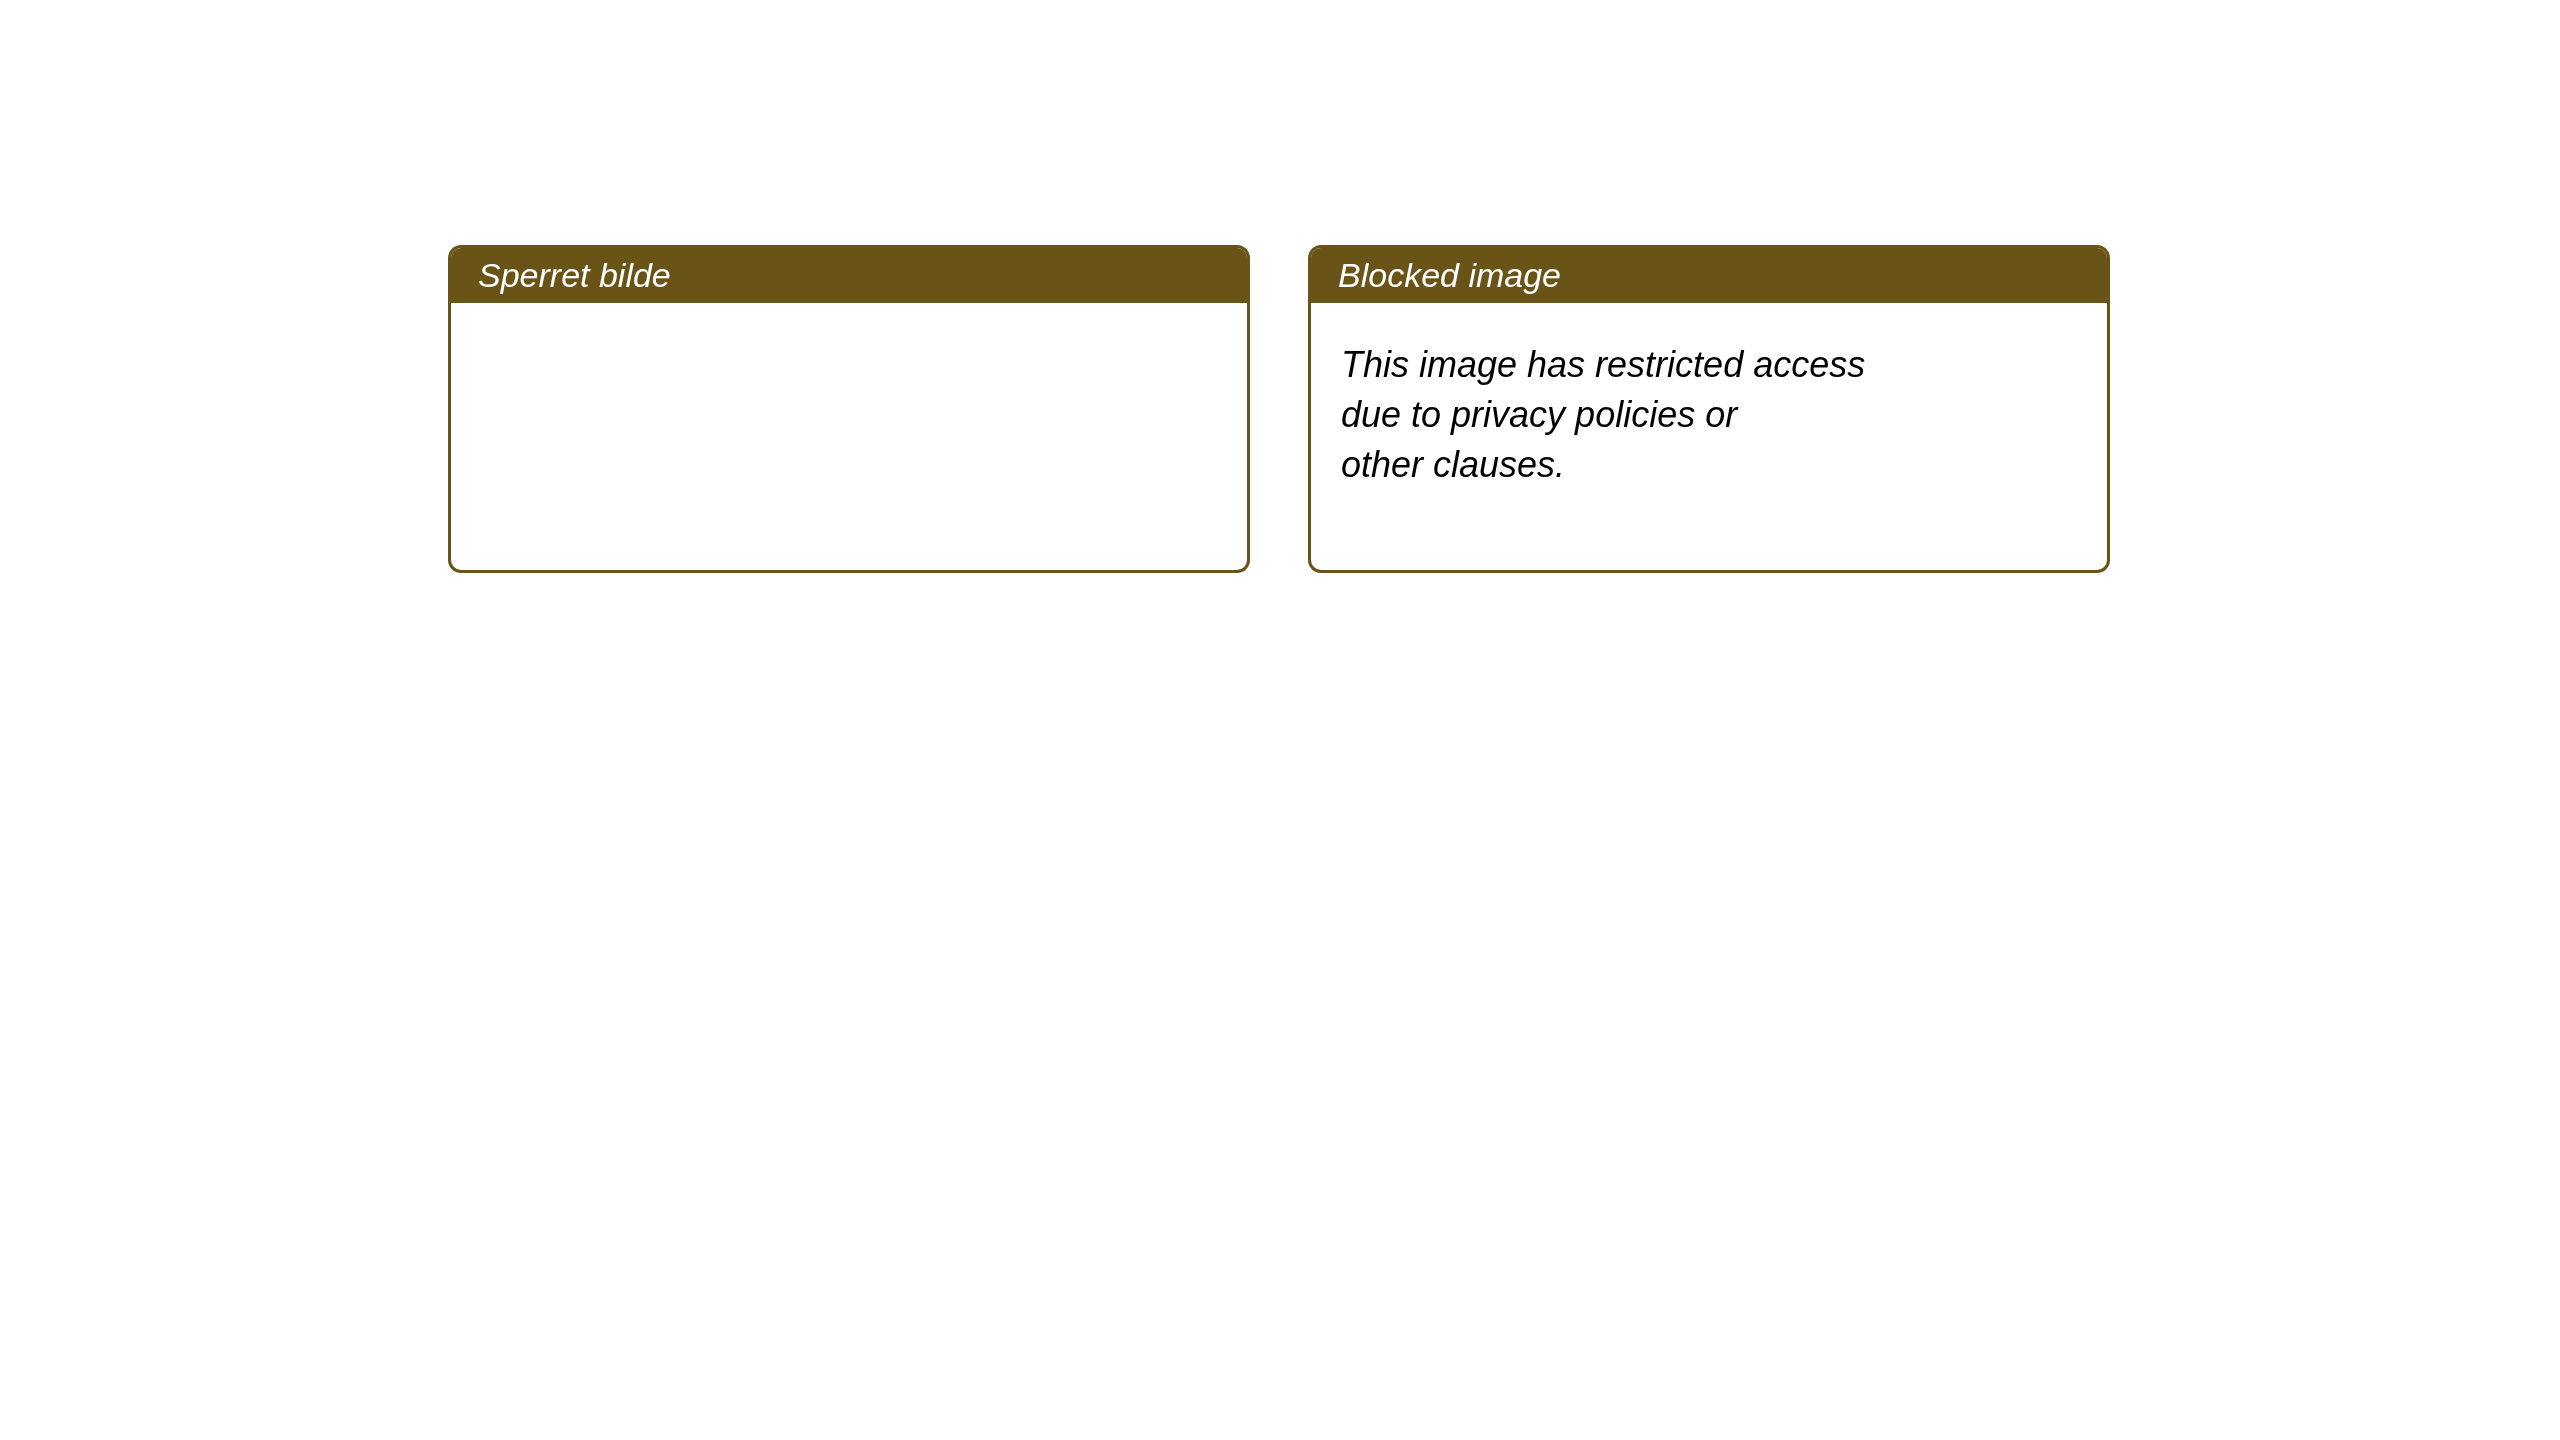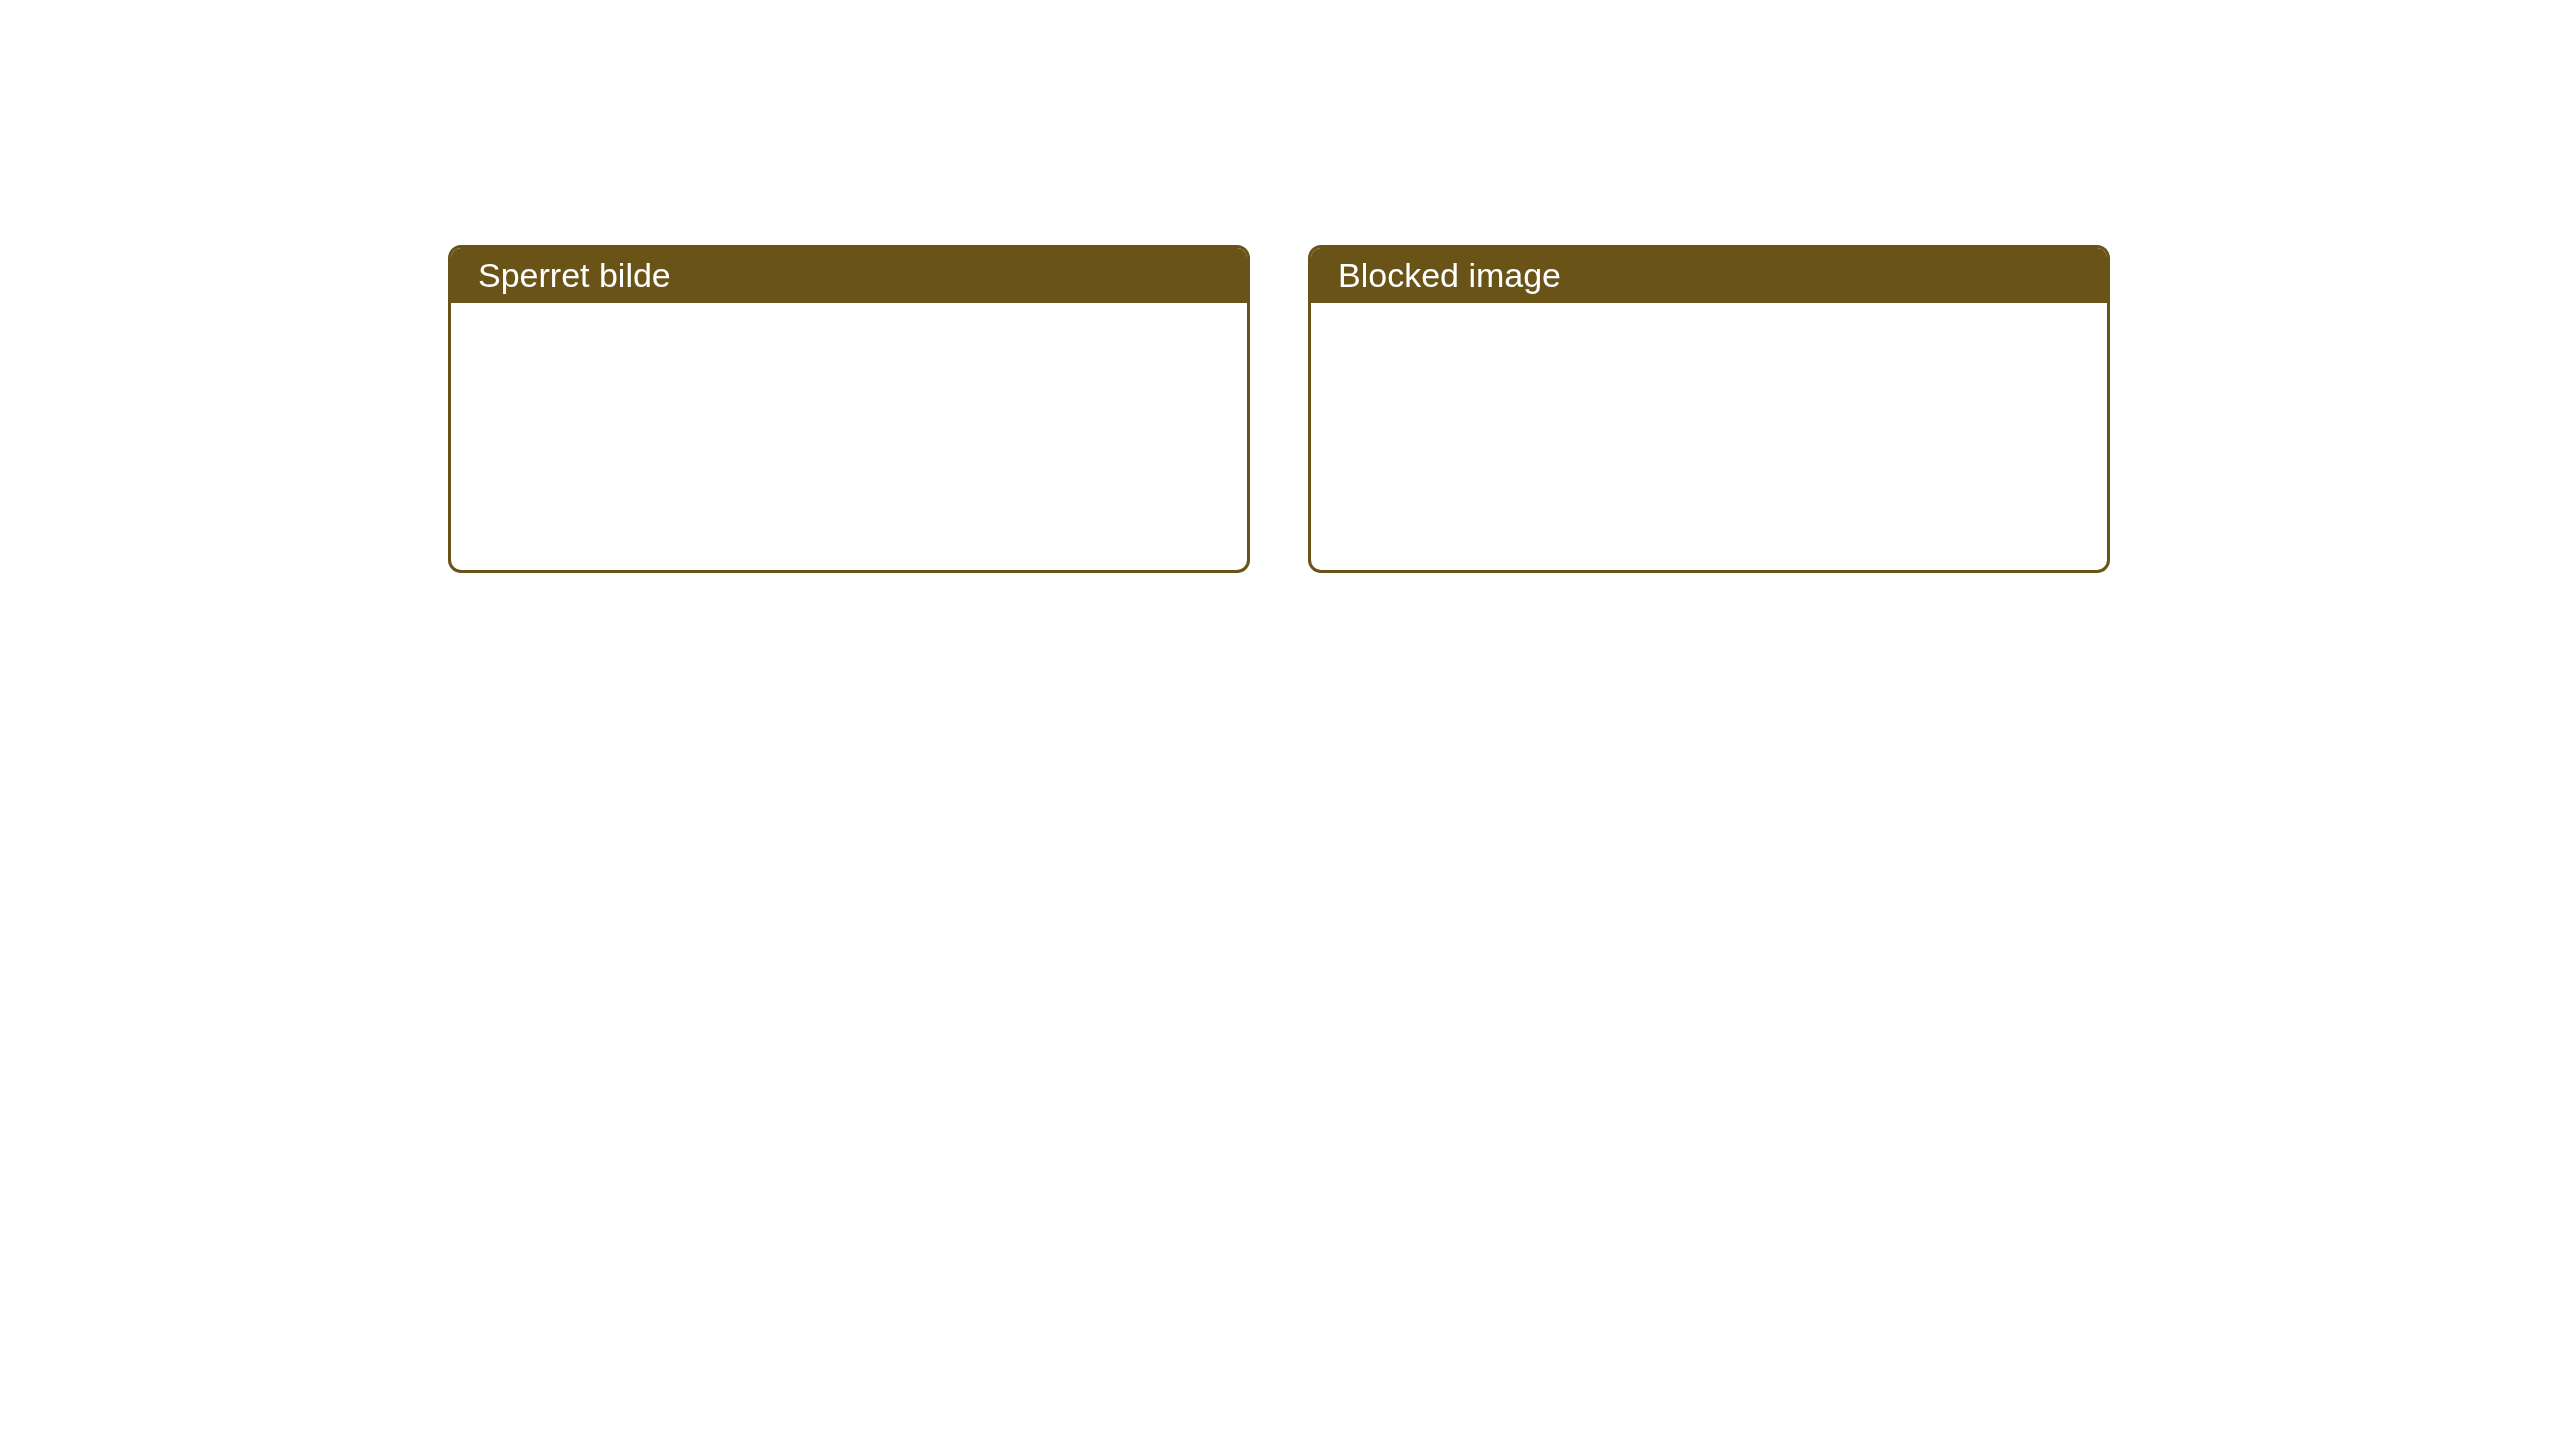--- a/index.html
+++ b/index.html
@@ -15,20 +15,21 @@
   .card {
     position: absolute;
     top: 245px;
     width: 802px;
     height: 328px;
     box-sizing: border-box;
     border: 3px solid #6a5317;
     border-radius: 13px;
     background: #ffffff;
     overflow: hidden;
+    font-style: italic;
   }
   .card.no { left: 448px; }
   .card.en { left: 1308px; }
   .card-header {
     box-sizing: border-box;
     height: 55px;
     background: #6a5317;
     color: #ffffff;
     display: flex;
     align-items: center;
@@ -51,13 +52,16 @@
 <div class="card no">
   <div class="card-header">
     <span>Sperret bilde</span>
   </div>
 </div>
 
 <div class="card en">
   <div class="card-header">
     <span>Blocked image</span>
   </div>
+  <div class="card-body">This image has restricted access
+due to privacy policies or
+other clauses.</div>
 </div>
 
 </body></html>

